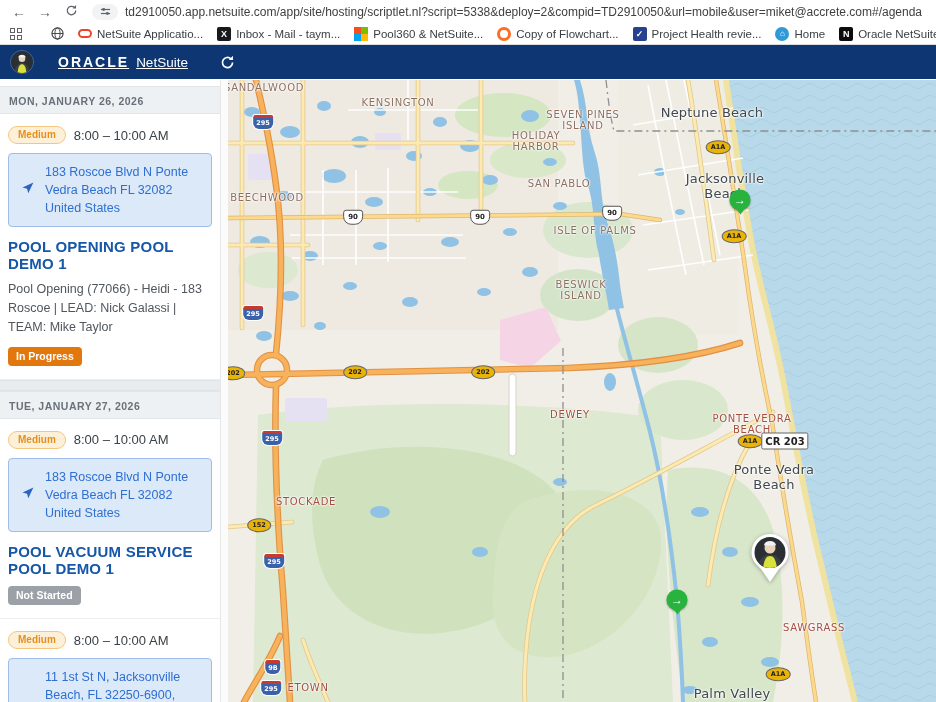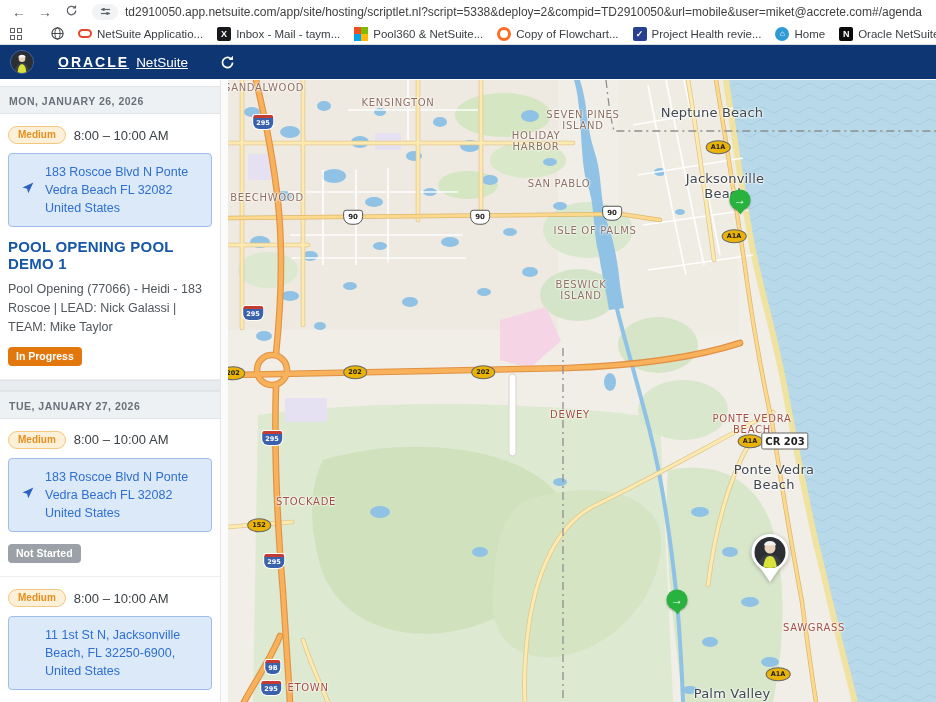--- a/index.html
+++ b/index.html
@@ -218,20 +218,21 @@
       <span class="time">8:00 – 10:00 AM</span>
     </div>
     <div class="addr">
       <span class="nav-ic">
         <svg width="15" height="15" viewBox="0 0 24 24">
             <path d="M21.4 3.2 L4 11.2 L11.4 13 L13.2 20.4 Z" fill="#2a63c0"></path>
           </svg>
       </span>
       <span class="addr-text">183 Roscoe Blvd N Ponte Vedra Beach FL 32082 United States</span>
     </div>
+    <div class="appt-title">POOL VACUUM SERVICE POOL DEMO 1</div>
     <span class="status st-notstarted">Not Started</span>
   </div>
   <div class="appt">
     <div class="appt-top">
       <span class="pill">Medium</span>
       <span class="time">8:00 – 10:00 AM</span>
     </div>
     <div class="addr">
 
       <span class="addr-text">11 1st St N, Jacksonville Beach, FL 32250-6900, United States</span>

